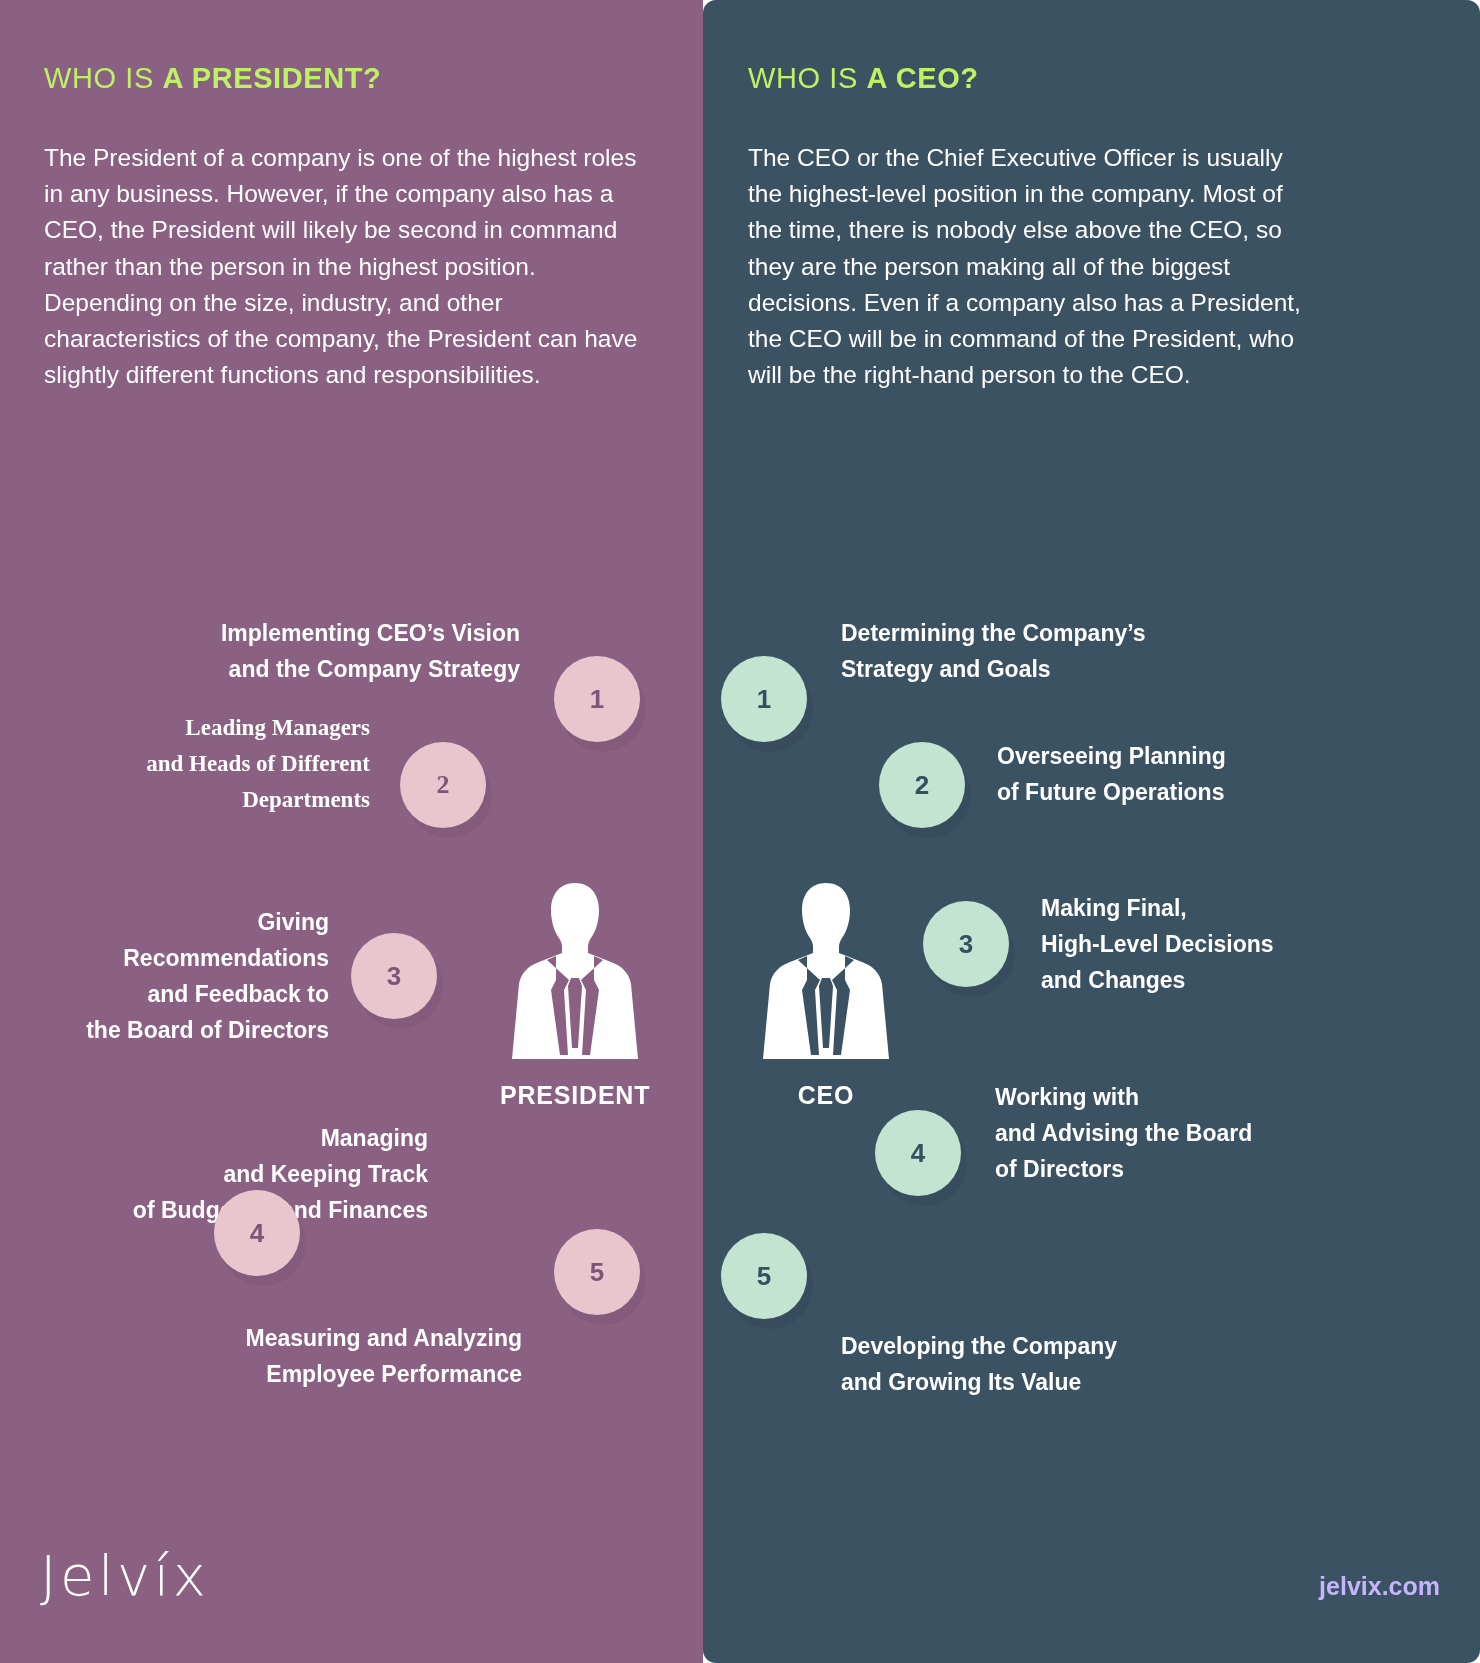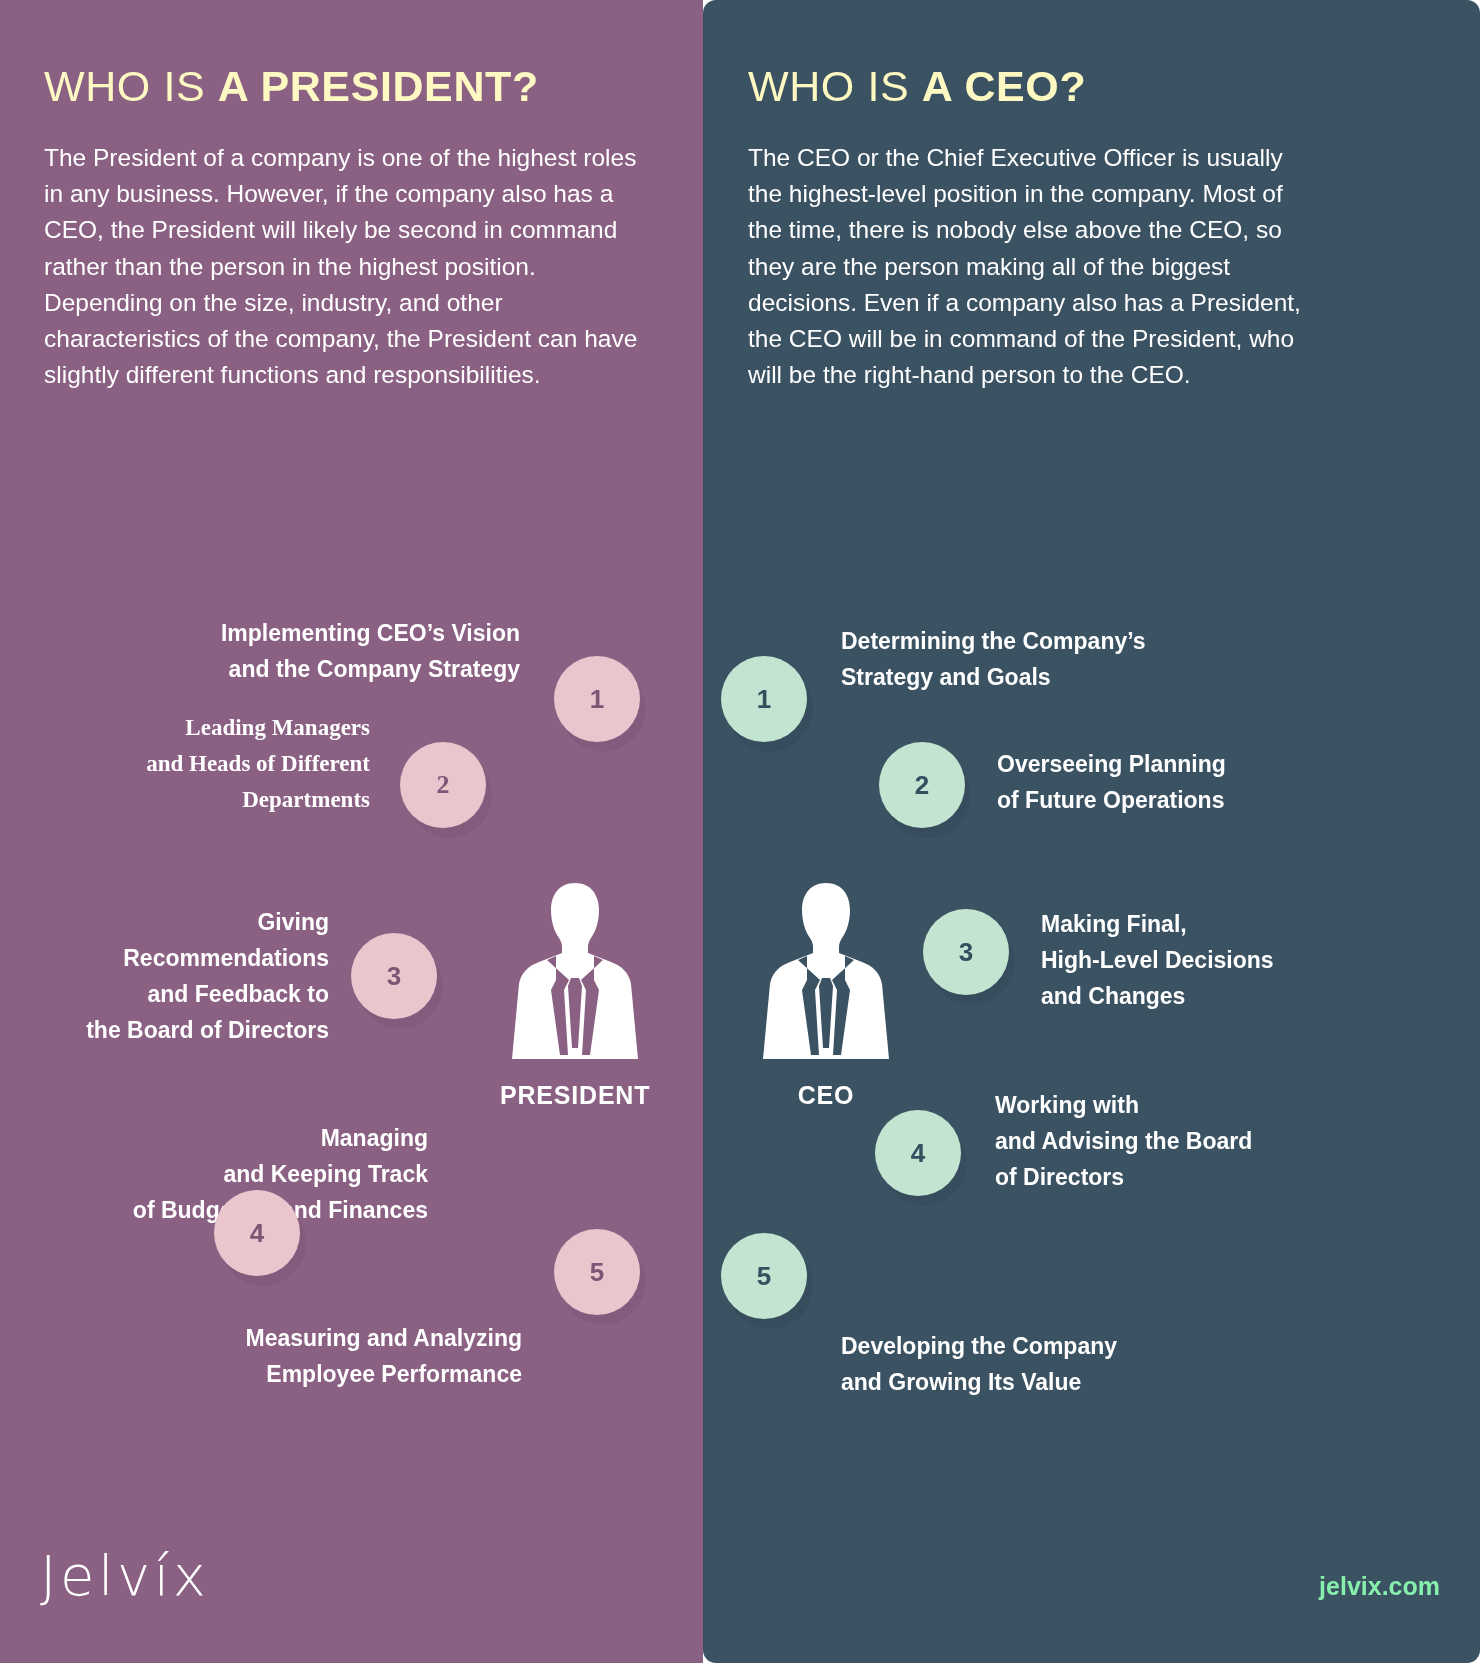--- a/index.html
+++ b/index.html
@@ -22,22 +22,22 @@
     height: 1663px;
     overflow: hidden;
   }
   .panel-left  { width: 703px; background: #8a6083; }
   .panel-right { width: 777px; background: #3b5263; border-radius: 13px; }
 
   
   .heading {
     position: absolute;
     top: 62px;
-    color: #fef9c3;
-    font-size: 43px;
+    color: #bef264;
+    font-size: 29px;
     letter-spacing: 0.6px;
     white-space: nowrap;
     font-weight: 400;
   }
   .panel-left  .heading { left: 44px; }
   .panel-right .heading { left: 45px; }
   .heading .bold { font-weight: 700; }
 
   
   .intro {
@@ -61,21 +61,21 @@
   .item-right { flex-direction: row; }
 
   .item-text {
     color: #ffffff;
     font-size: 23px;
     line-height: 36px;
     font-weight: 700;
     white-space: pre-line;
   }
   .panel-left  .item-text { text-align: right; }
-  .panel-right .item-text { text-align: left; margin-top: 16px; }
+  .panel-right .item-text { text-align: left; }
 
   .badge {
     width: 86px;
     height: 86px;
     border-radius: 50%;
     flex: 0 0 86px;
     display: flex;
     align-items: center;
     justify-content: center;
     font-size: 26px;
@@ -107,21 +107,21 @@
     color: #ffffff;
     font-size: 56px;
     font-family: "DejaVu Sans", sans-serif;
     font-weight: 300;
     letter-spacing: 3.5px;
   }
   .site {
     position: absolute;
     right: 40px;
     bottom: 62px;
-    color: #86efac;
+    color: #c4b5fd;
     font-size: 25px;
     font-weight: 700;
   }
 </style>
 </head>
 <body>
 
 <div class="page">
 
   <div class="panel panel-left">

